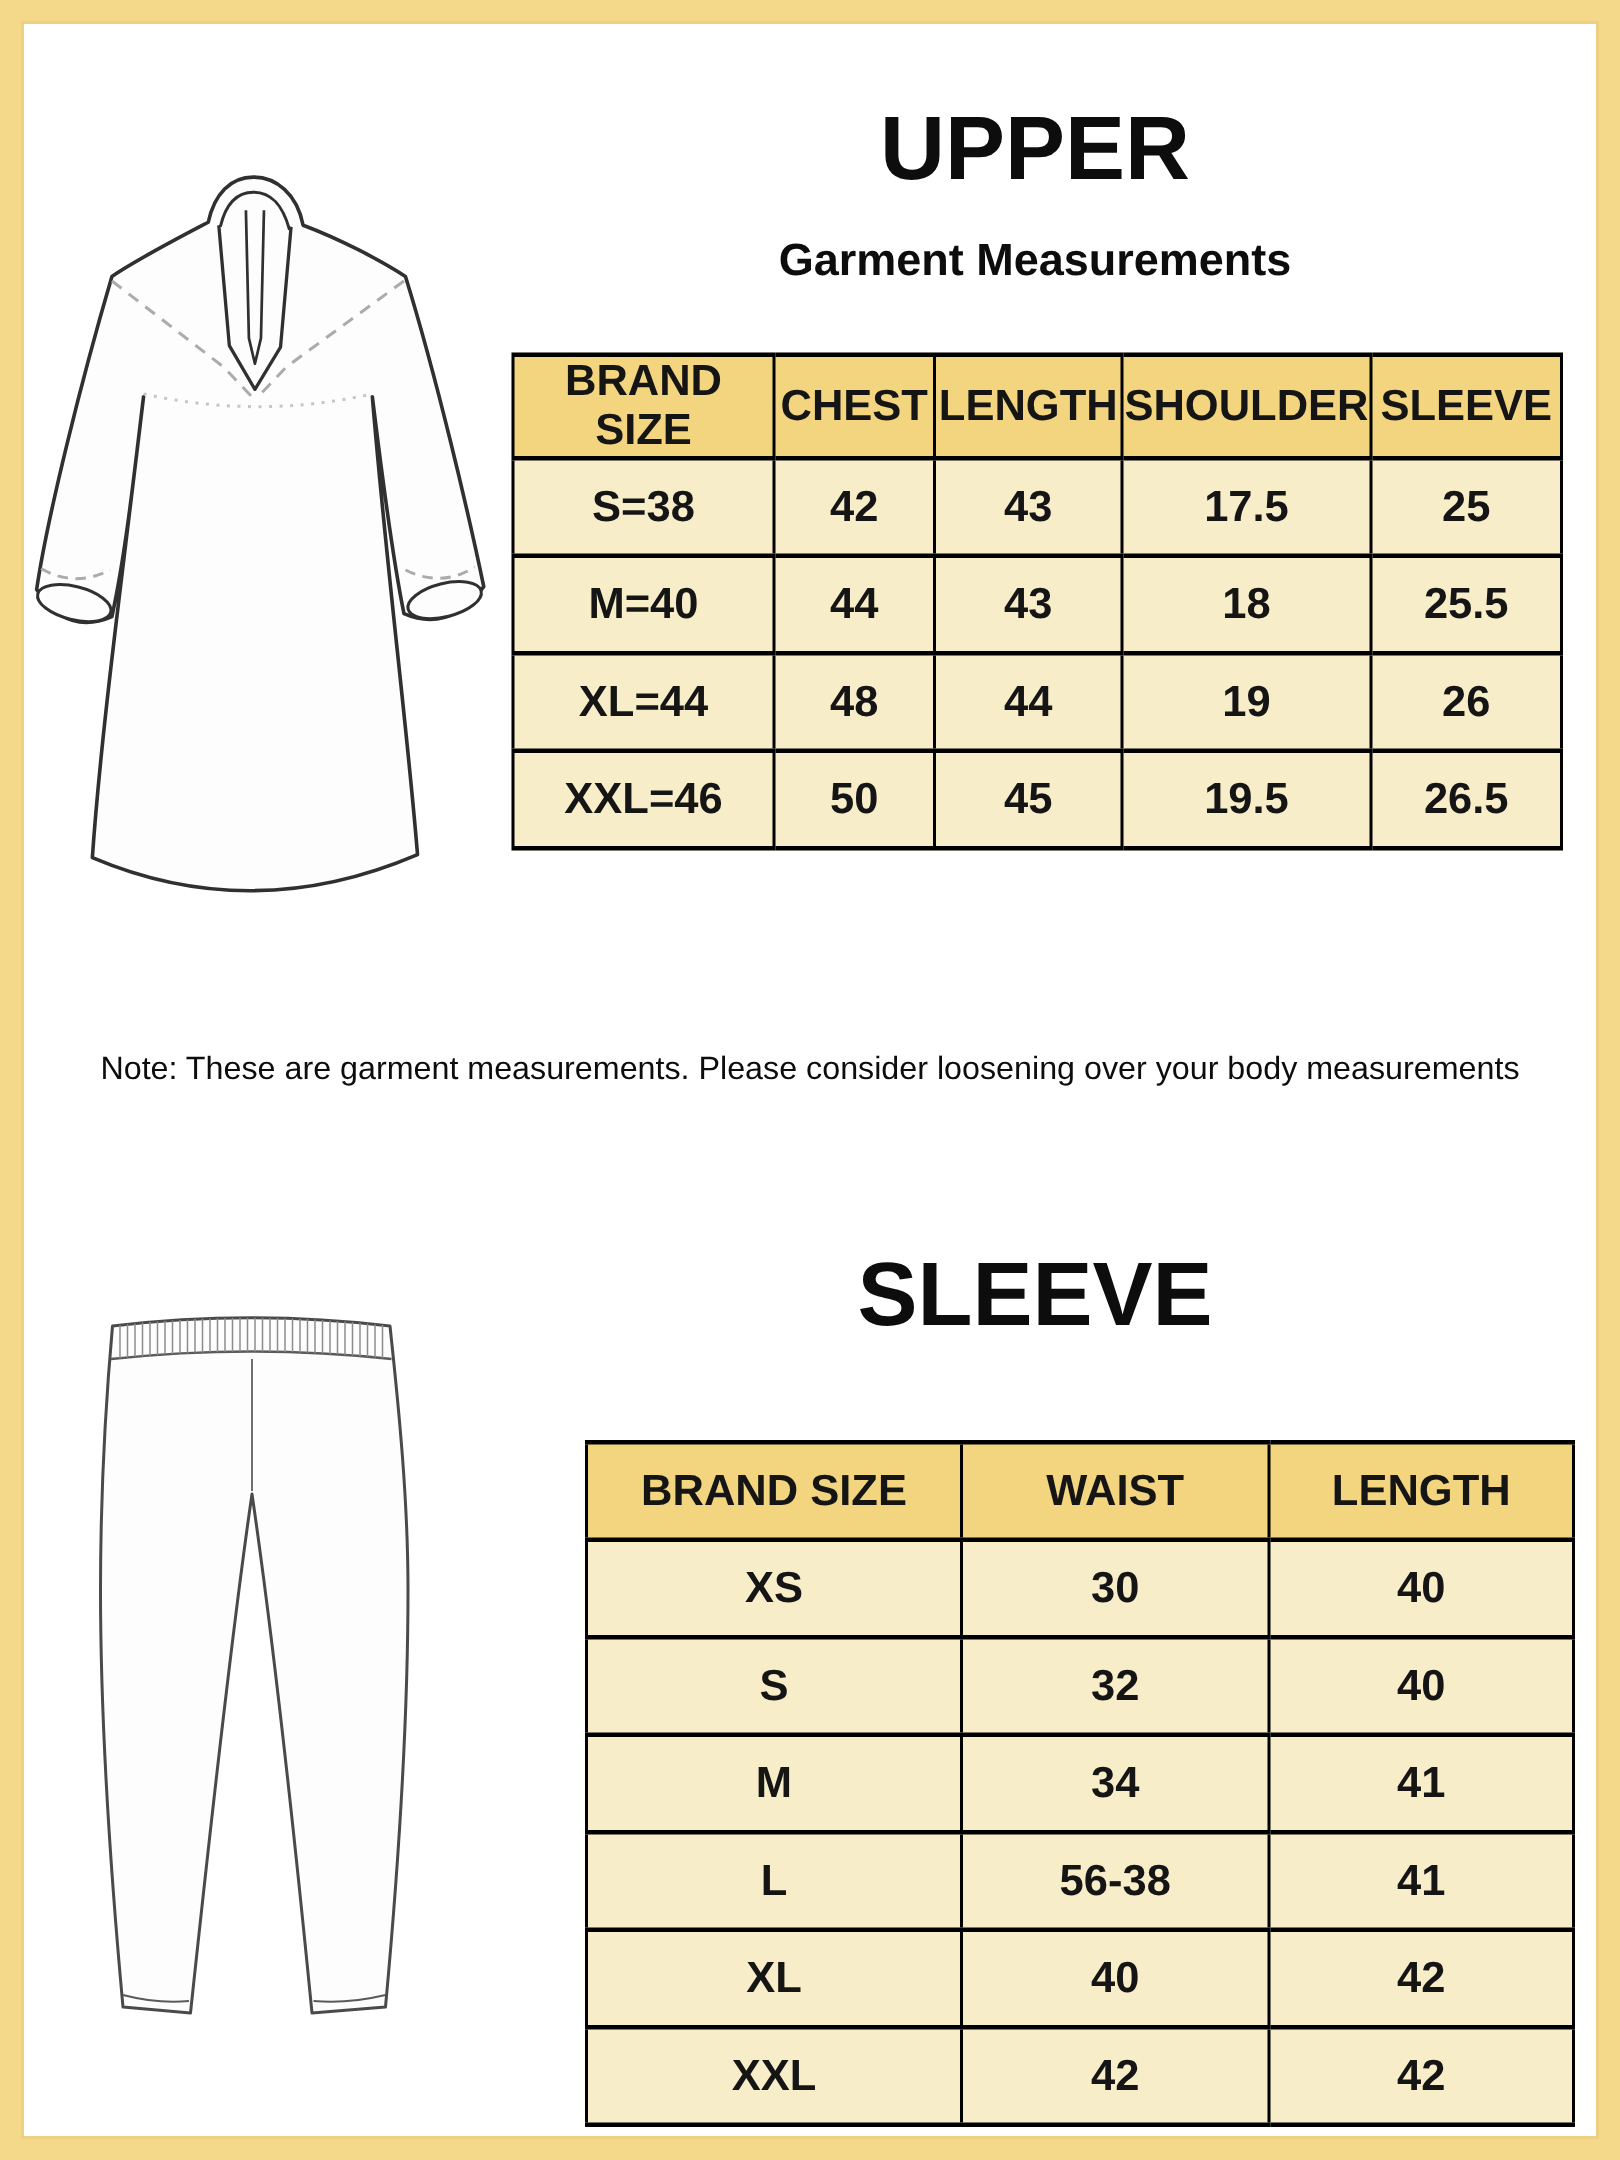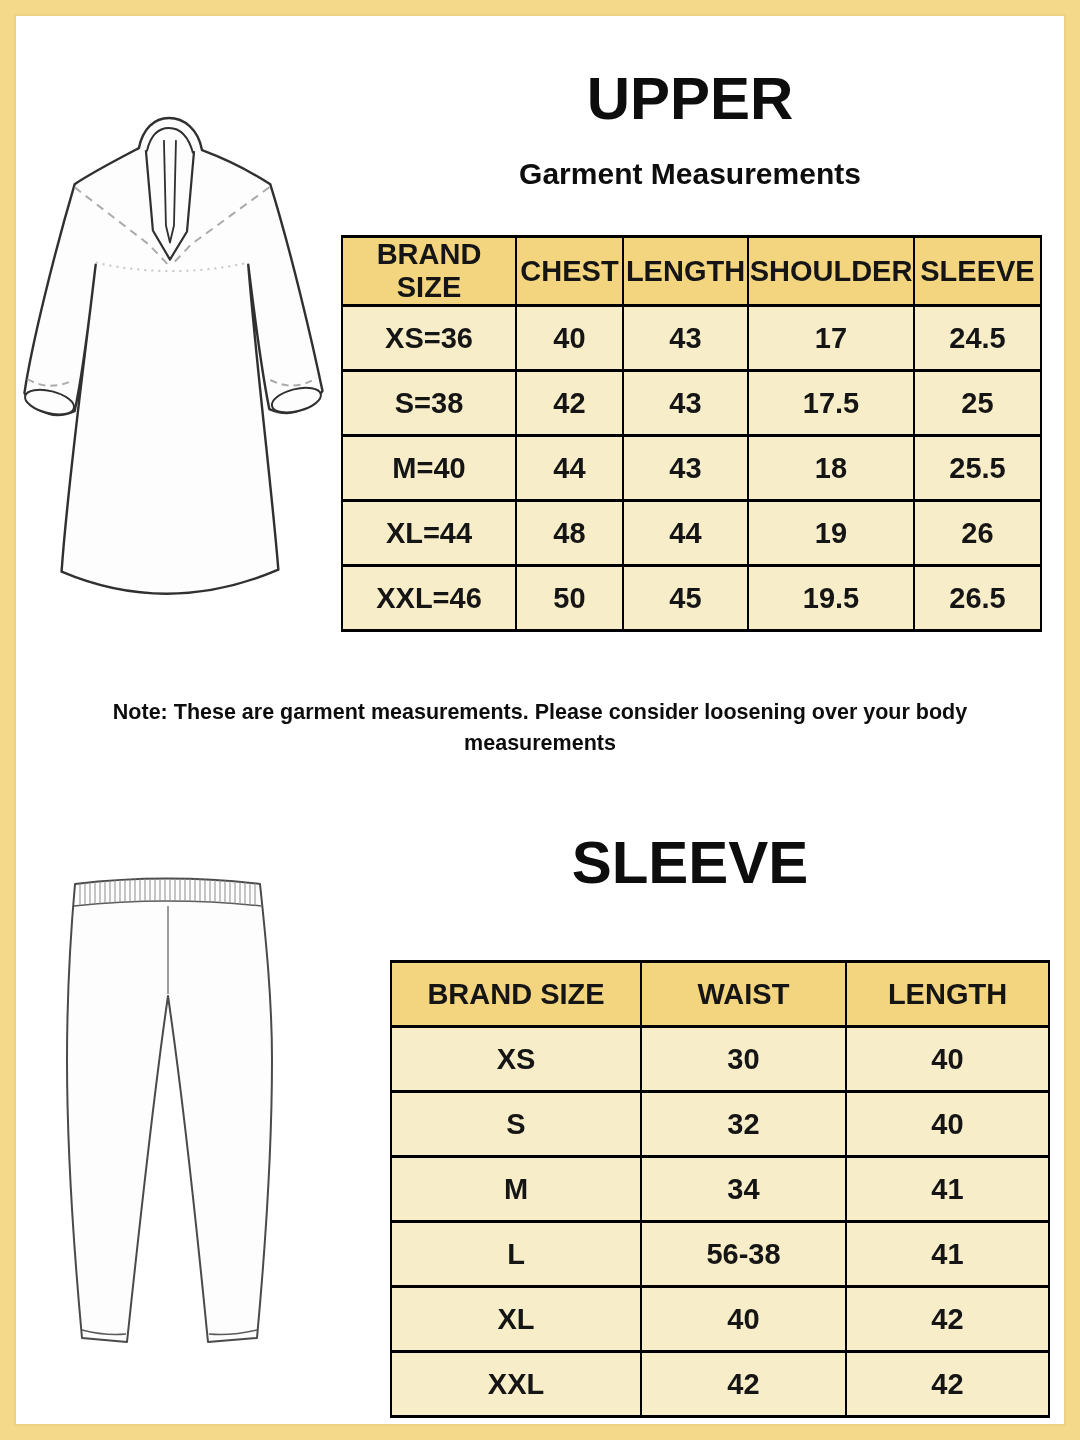--- a/index.html
+++ b/index.html
@@ -38,21 +38,21 @@
     text-align:center;vertical-align:middle;
     font-weight:bold;font-size:29px;color:#151515;
     padding:0;height:62px;
   }
   table.size-table th{ background:#f3d57f; }
   table.size-table td{ background:#f8edc9; }
   #upper-table{ left:341px; top:191px; width:699px; }
   #lower-table{ left:390px; top:916px; width:658px; }
   .note{
     position:absolute;left:60px;top:697px;width:960px;
-    text-align:center;font-weight:bold;font-size:21.5px;line-height:31px;
+    text-align:center;font-weight:normal;font-size:21.5px;line-height:31px;
     color:#0d0d0d;
   }
   .illustration{ position:absolute; }
   #kurta-wrap{ left:16px; top:102px; width:332px; height:552px; }
   #pants-wrap{ left:30px; top:860px; width:330px; height:556px; }
   svg{ display:block; width:100%; height:100%; }
 </style>
 </head>
 <body>
 
@@ -108,27 +108,20 @@
   </colgroup>
   <tbody>
       <tr>
     <th>BRAND SIZE</th>
     <th>CHEST</th>
     <th>LENGTH</th>
     <th>SHOULDER</th>
     <th>SLEEVE</th>
   </tr>
   <tr>
-    <td>XS=36</td>
-    <td>40</td>
-    <td>43</td>
-    <td>17</td>
-    <td>24.5</td>
-  </tr>
-  <tr>
     <td>S=38</td>
     <td>42</td>
     <td>43</td>
     <td>17.5</td>
     <td>25</td>
   </tr>
   <tr>
     <td>M=40</td>
     <td>44</td>
     <td>43</td>

